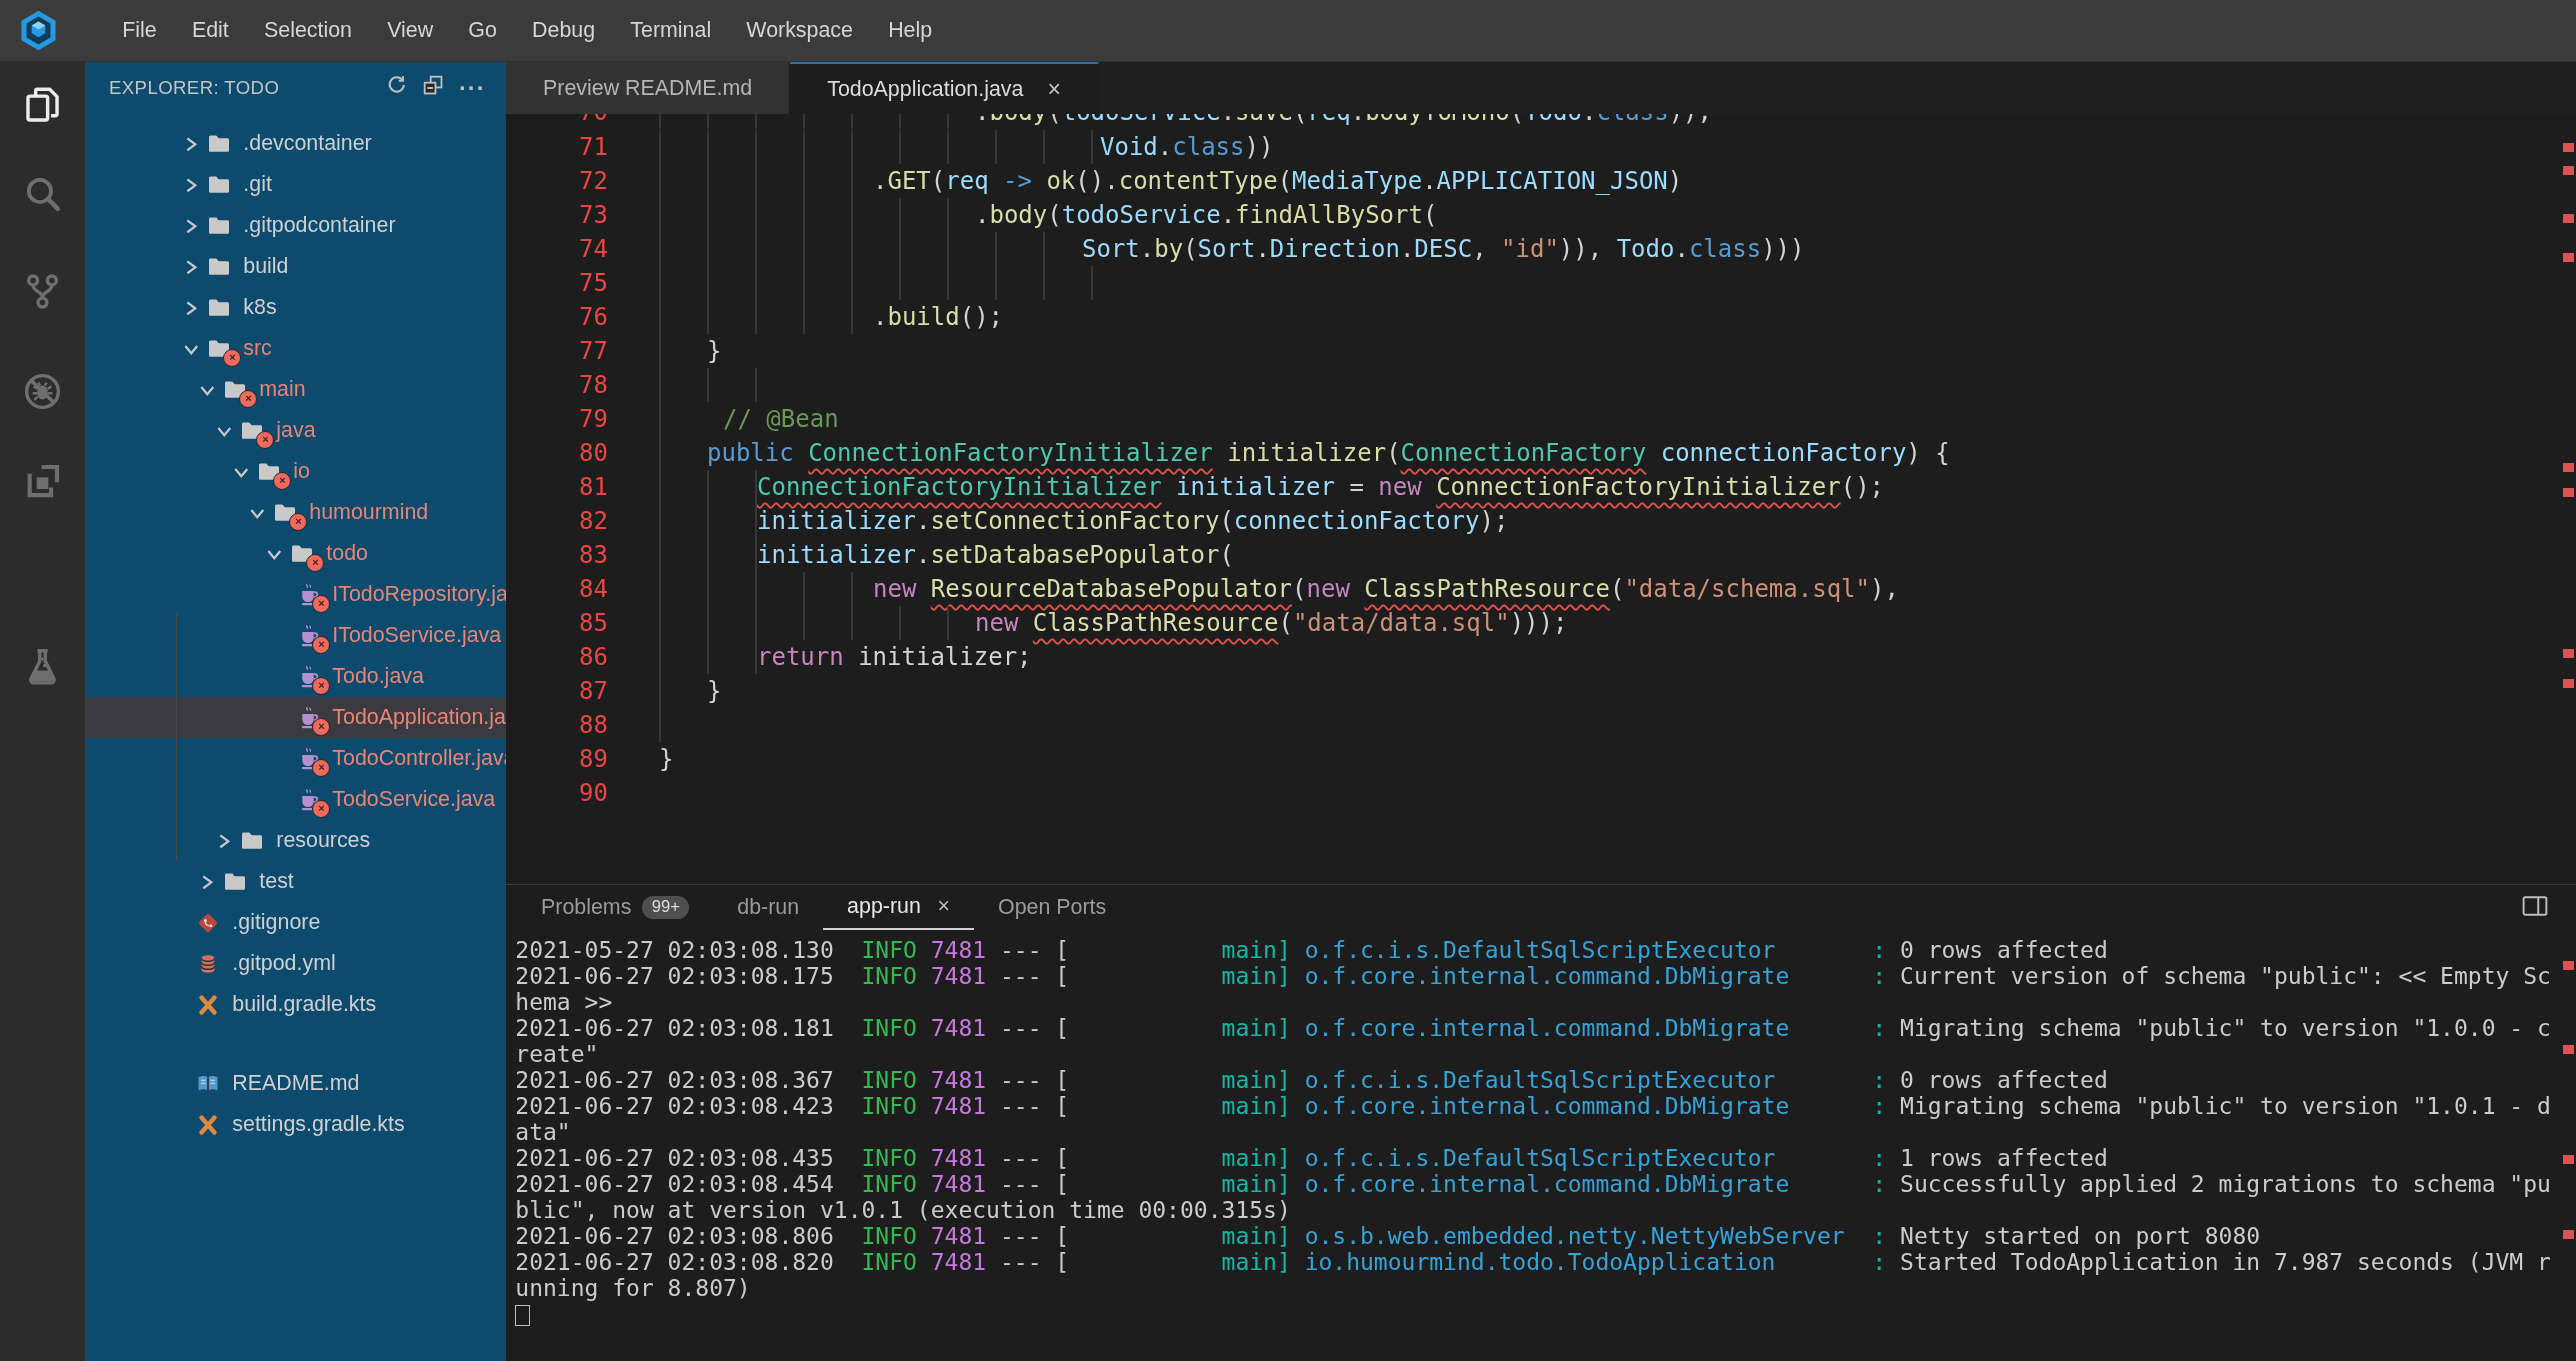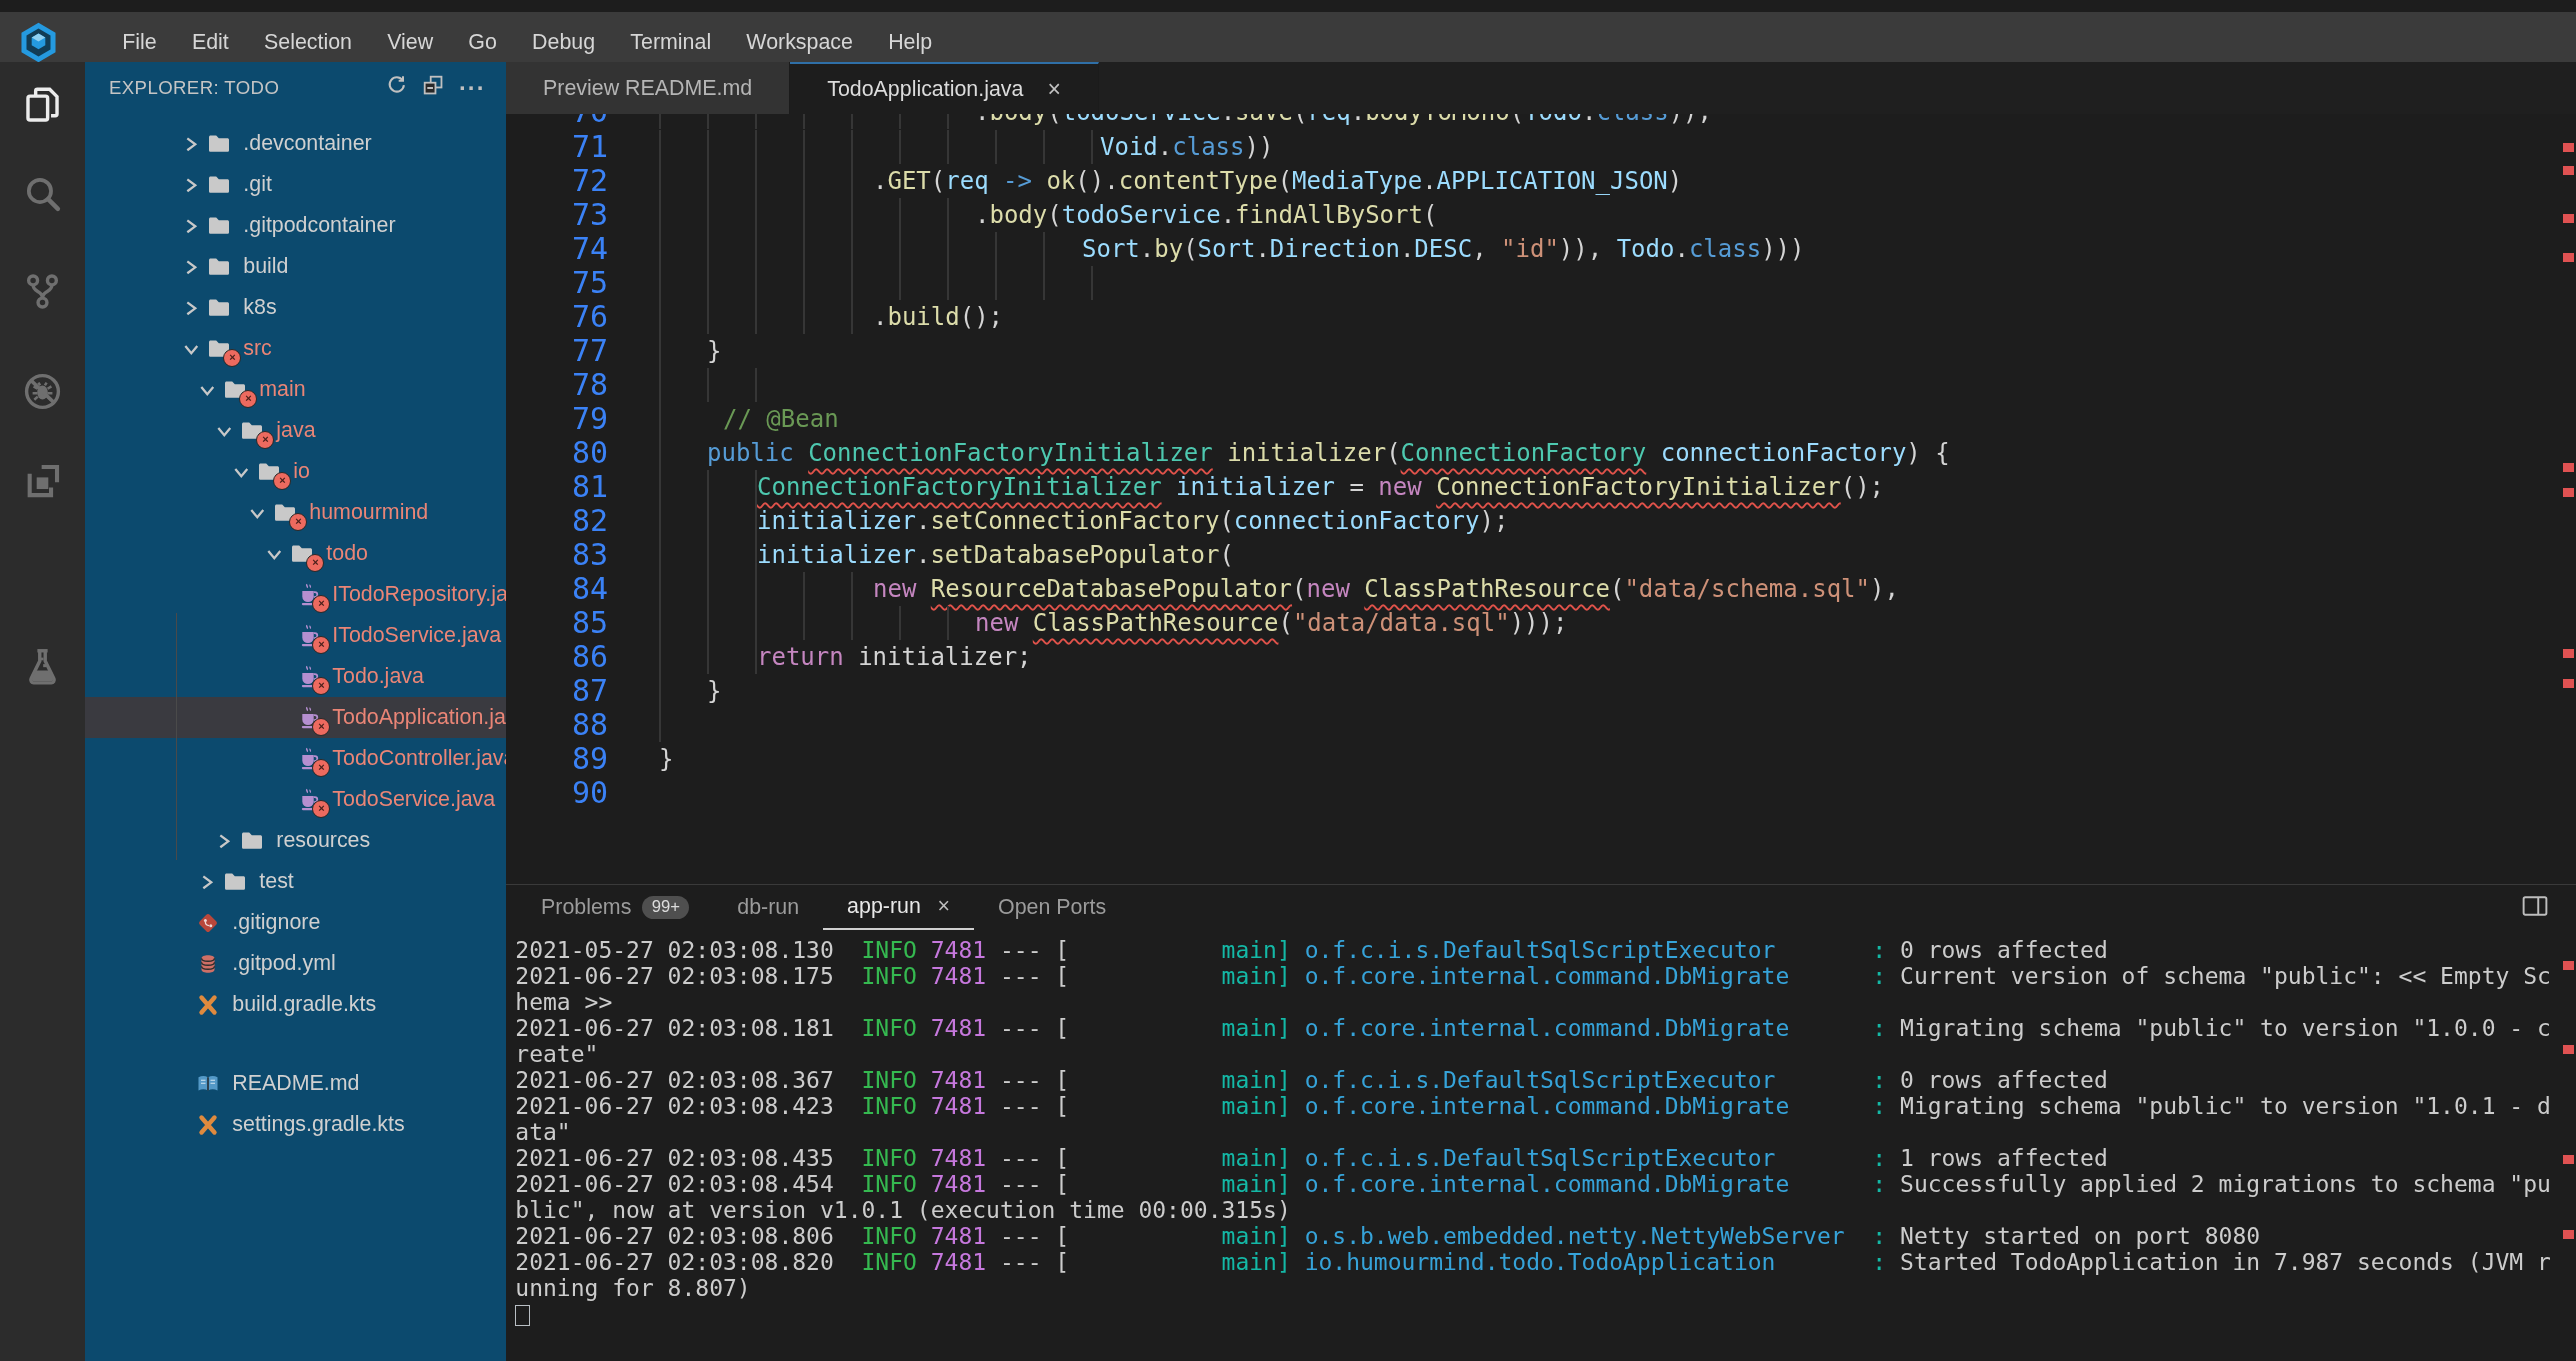--- a/index.html
+++ b/index.html
@@ -1,20 +1,20 @@
 <!DOCTYPE html>
 <html style="font-size:15px"><head>
 <meta charset="utf-8">
 <style>
   html,body{margin:0;padding:0}
   body{width:2576px;height:1361px;position:relative;background:#1d1d1d;overflow:hidden;
        font-family:"Liberation Sans",sans-serif;-webkit-font-smoothing:antialiased}
 
   
-  .titlebar{position:absolute;left:0;top:12px;width:2576px;height:62px;background:#3b3b3b;
+  .titlebar{position:absolute;left:0;top:0;width:2576px;height:62px;background:#3b3b3b;
             display:flex;align-items:center;padding-left:16.7px;box-sizing:border-box;border-bottom:0.9px solid #2e2e2e}
   #menubar{display:flex;margin-left:45px}
   .mi{padding:0 17.6px;font-size:21.4px;color:#d6d6d6;line-height:61px;cursor:default}
 
   
   .activitybar{position:absolute;left:0;top:62px;width:85px;bottom:0;background:#2c2c2c;border-right:0.9px solid #222}
   .ai{position:absolute;left:0;width:85px;height:52px;display:flex;justify-content:center;align-items:center;color:#6f6f6f;cursor:pointer}
   .ai.active{color:#ececec}
   .ai:nth-child(1){top:17.6px}.ai:nth-child(2){top:105px}.ai:nth-child(3){top:203px}
   .ai:nth-child(4){top:303px}.ai:nth-child(5){top:393px}.ai:nth-child(6){top:579px}
@@ -40,21 +40,21 @@
   
   .editor{position:absolute;left:506px;top:62px;right:0;height:822px;background:#1d1d1d;overflow:hidden}
   .tabbar{height:52px;background:#1f1f1f;display:flex}
   .etab{display:flex;align-items:center;padding:0 37px;font-size:21.4px;background:#333333;color:#b5b5b5;
         border-right:0.9px solid #1b1b1b;box-sizing:border-box;cursor:pointer}
   .etab.active{background:#1d1d1d;color:#dcdcdc;border-top:2.8px solid #2f6fa7}
   .etab .x{margin-left:24px;font-size:23px;color:#c0c0c0}
 
   #code{font-family:"DejaVu Sans Mono",monospace;font-size:24px;margin-top:0}
   .cl{display:flex;height:34px;line-height:34px;white-space:pre}
-  .ln{width:102px;text-align:right;color:#3b82f6;font-size:30px;flex:none}
+  .ln{width:102px;text-align:right;color:#ef4444;font-size:24px;flex:none}
   .lc{margin-left:51px;position:relative}
   .ind{position:absolute;left:0;top:0;height:100%;
        background:repeating-linear-gradient(to right,#363636 0 1.9px,transparent 1.9px 48px)}
   .clip{height:16px;overflow:hidden}
   .clip .cl{margin-top:-18.6px}
   .c-kwb{color:#569cd6}.c-kwp{color:#c586c0}.c-type{color:#4ec9b0}.c-fn{color:#dcdcaa}
   .c-var{color:#9cdcfe}.c-str{color:#ce9178}.c-com{color:#6a9955}.c-pun{color:#d4d4d4}
   .sq{text-decoration:underline wavy #e0524a;text-decoration-thickness:1.9px;text-underline-offset:6.5px}
 
   

